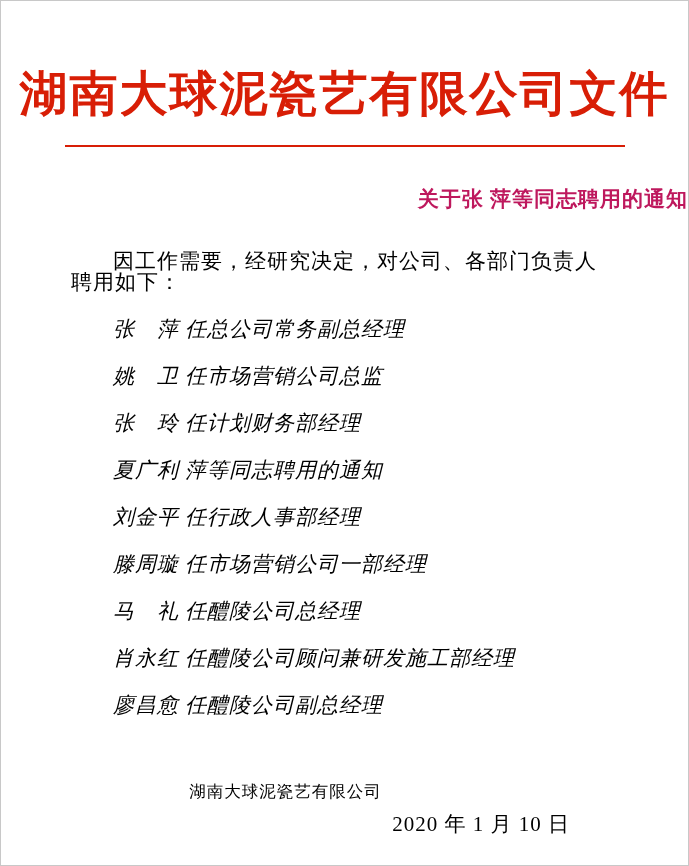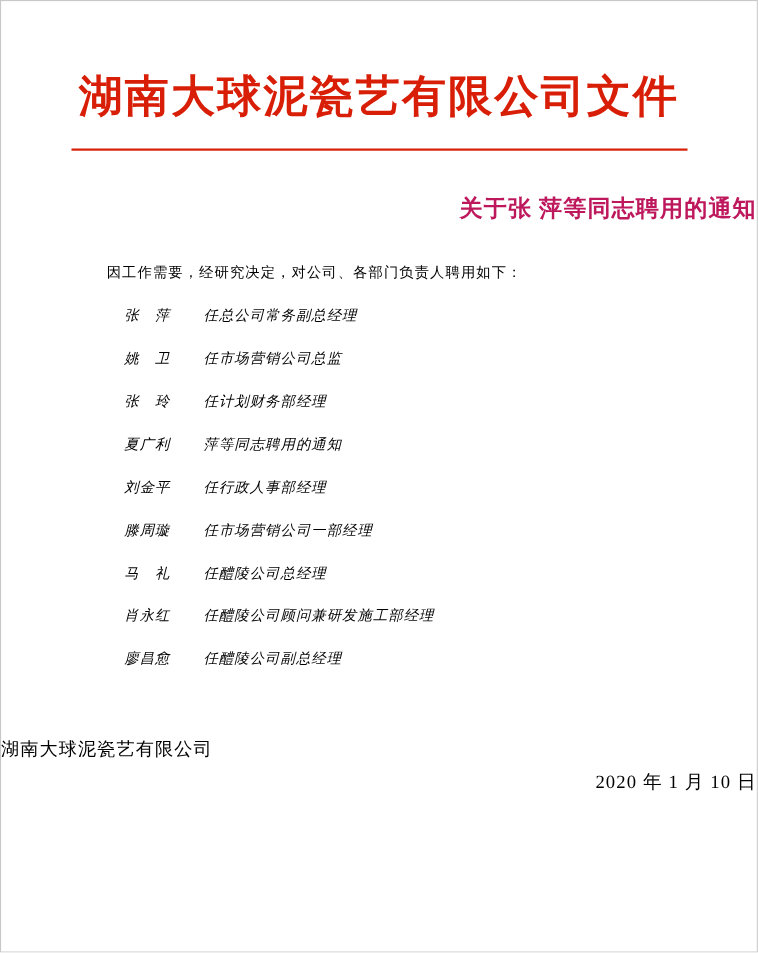--- a/index.html
+++ b/index.html
@@ -20,21 +20,21 @@
     height: 866px;
     box-sizing: border-box;
     border: 1px solid #c8c8c8;
     background: #ffffff;
   }
   .doc-title {
     text-align: center;
     color: #d81e06;
     font-family: "DejaVu Serif", "Liberation Serif", serif;
     font-weight: bold;
-    font-size: 40px;
+    font-size: 48px;
     letter-spacing: 2px;
     margin-top: 62px;
     line-height: 1.25;
     white-space: nowrap;
   }
   .doc-number {
     text-align: center;
     font-family: "Liberation Serif", "DejaVu Serif", serif;
     font-weight: bold;
     font-size: 17px;
@@ -51,21 +51,21 @@
   .subject {
     text-align: right;
     font-weight: bold;
     font-size: 21px;
     color: #be185d;
     margin-top: 38px;
     letter-spacing: 1px;
   }
   .body-wrap {
     margin: 38px 70px 0 70px;
-    font-size: 13px;
+    font-size: 21px;
     line-height: 1;
     color: #000000;
   }
   .intro {
     text-indent: 2em;
     letter-spacing: 1px;
     margin-bottom: 26px;
   }
   .appt-list {
     margin: 0;
@@ -89,29 +89,30 @@
   .appt-post {
     display: inline-block;
   }
   .closing {
     padding-left: 42px;
     letter-spacing: 1px;
     margin-top: 2px;
   }
   .signature {
     margin-top: 58px;
-    text-align: left;
+    text-align: center;
     padding-right: 118px;
     font-size: 16.5px;
     letter-spacing: 1px;
     line-height: 2.2;
   }
   .sig-date {
+    padding-right: 118px;
     text-align: right;
-    font-size: 17px;
+    font-size: 21px;
     letter-spacing: 1px;
   }
 </style>
 </head>
 <body>
 
 <div class="page">
 
   <div class="doc-title">湖南大球泥瓷艺有限公司文件</div>
 

